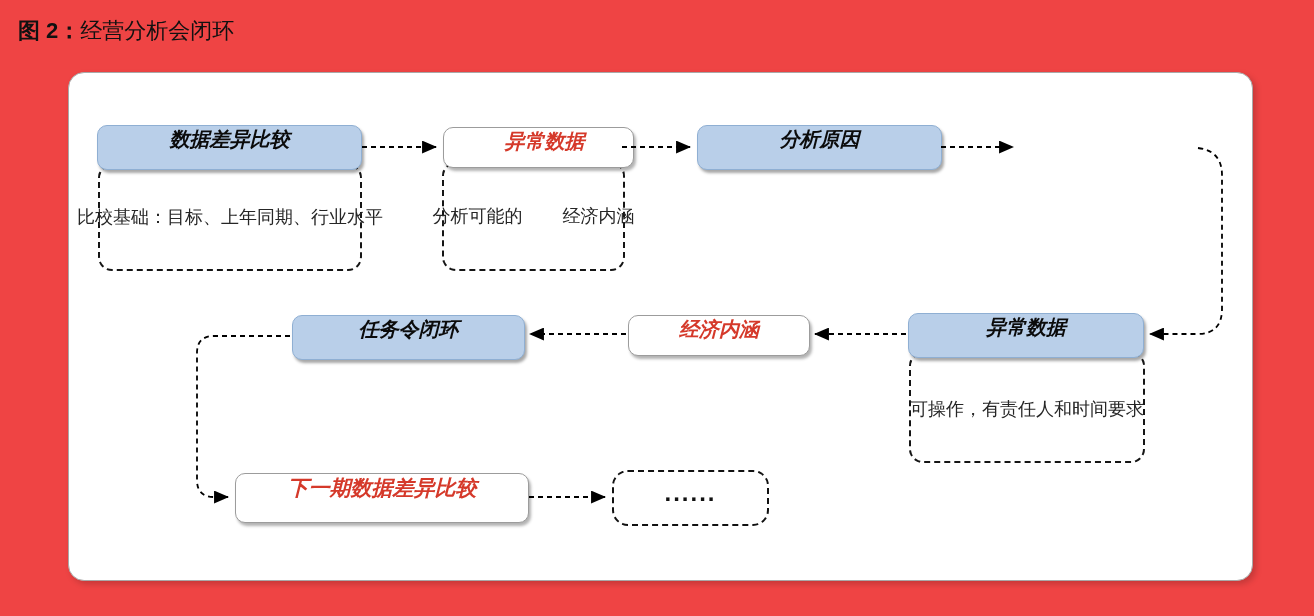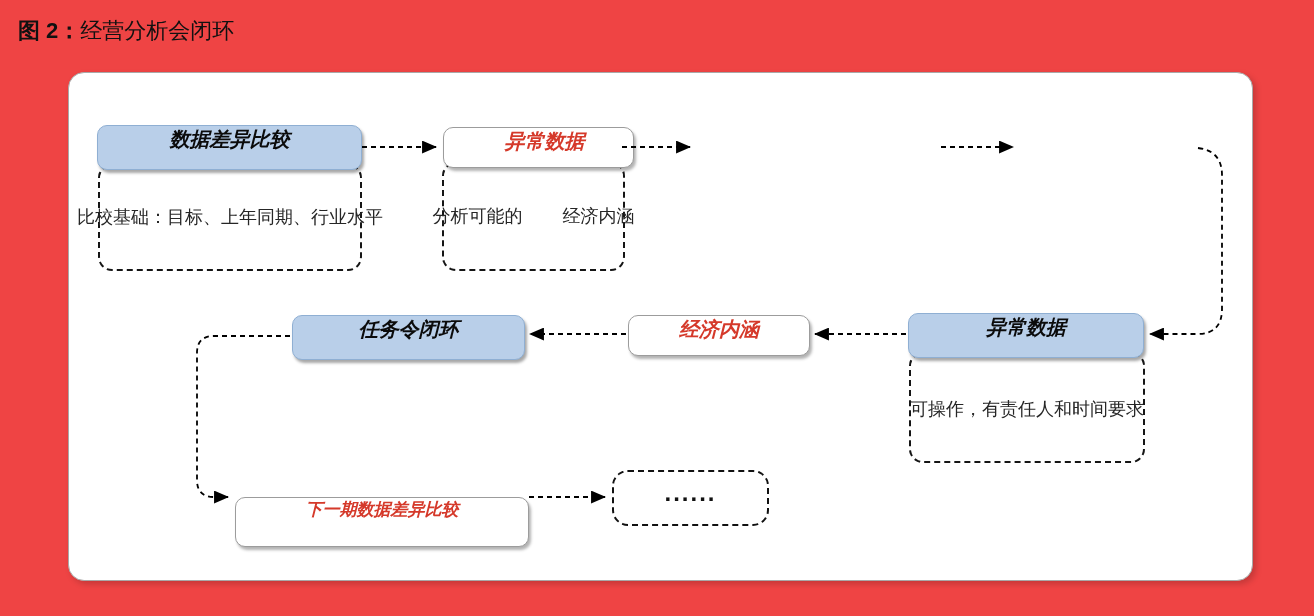--- a/index.html
+++ b/index.html
@@ -64,30 +64,33 @@
     <div>可操作，有责任人</div>
     <div>和时间要求</div>
   </div>
 
   <div class="node blue" style="left:97px;top:125px;width:263px;height:43px;">
     <span>数据差异比较</span>
   </div>
   <div class="node white" style="left:443px;top:127px;width:177px;height:39px;padding-left:12px;">
     <span>异常数据</span>
   </div>
+  <div class="node blue" style="left:697px;top:125px;width:243px;height:43px;">
+    <span>分析原因</span>
+  </div>
   <div class="node blue" style="left:908px;top:313px;width:234px;height:43px;">
     <span>异常数据</span>
   </div>
   <div class="node white" style="left:628px;top:315px;width:180px;height:39px;">
     <span>经济内涵</span>
   </div>
   <div class="node blue" style="left:292px;top:315px;width:231px;height:43px;">
     <span>任务令闭环</span>
   </div>
-  <div class="node white" style="left:235px;top:473px;width:292px;height:48px;font-size:17px;margin-top:24px;">
+  <div class="node white" style="left:235px;top:473px;width:292px;height:48px;font-size:21px;">
     <span>下一期数据差异比较</span>
   </div>
   <div class="dots-box" style="left:612px;top:470px;width:153px;height:52px;">
     <span>......</span>
   </div>
 
   <svg class="connectors" width="1314" height="616" viewBox="0 0 1314 616">
     <defs>
       <marker id="arrowhead" viewBox="0 0 14 12" refX="13" refY="6" markerUnits="userSpaceOnUse" markerWidth="15" markerHeight="13" orient="auto">
         <path d="M0,0 L14,6 L0,12 Z" fill="#000"></path>

